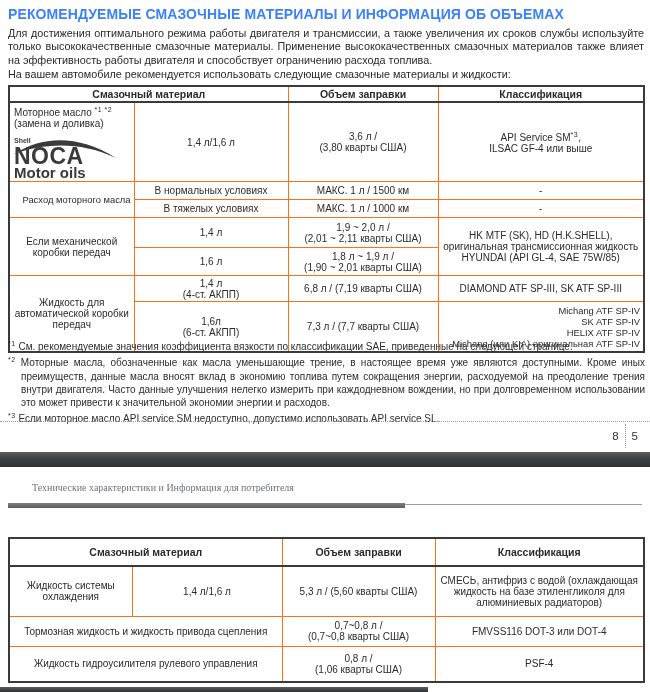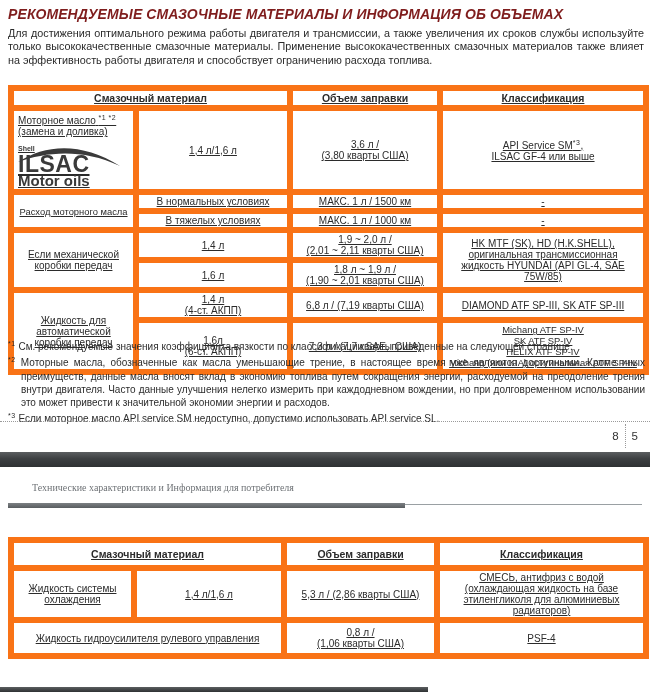--- a/index.html
+++ b/index.html
@@ -4,34 +4,34 @@
 <style>
   * { margin:0; padding:0; box-sizing:border-box; }
   html,body { width:650px; height:692px; }
   body {
     font-family:"Liberation Sans", sans-serif;
     background:#ffffff; color:#262626; position:relative; overflow:hidden;
   }
   #page { position:absolute; inset:0; background:#fff; }
 
   .title { position:absolute; top:6px; left:8px; width:636px;
-    font-size:14px; font-weight:bold; color:#7f1d1d; letter-spacing:0.1px;font-style:italic; }
+    font-size:14px; font-weight:bold; color:#3b82f6; letter-spacing:0.1px; }
 
   .intro  { position:absolute; top:27px; left:8px; width:636px;
     font-size:10.8px; line-height:13.4px; text-align:justify; color:#2a2a2a; }
   .intro2 { position:absolute; top:68px; left:8px; width:636px;
     font-size:10.8px; color:#2a2a2a; }
 
   table { border-collapse:collapse; table-layout:fixed; background:#fff; }
   #table1 { position:absolute; top:85px;  left:8px; width:635px; border:2px solid #3a3a3a; }
   #table2 { position:absolute; top:537px; left:8px; width:635px; border:2px solid #3a3a3a; }
-  th, td { border:6px solid #f97316; font-size:10px; text-align:center;
-    vertical-align:middle; padding:1px 3px; color:#2b2b2b;text-decoration:underline; }
+  th, td { border:1px solid #f97316; font-size:10px; text-align:center;
+    vertical-align:middle; padding:1px 3px; color:#2b2b2b; }
   thead th { font-size:10.5px; font-weight:bold; border-bottom:2px solid #3a3a3a; }
-  .nw { white-space:nowrap; }
+  .nw { white-space:nowrap;text-align:right; }
   .small { font-size:9.4px; }
   .blk { display:block; }
   sup.mark { font-size:7px; vertical-align:super; letter-spacing:0.5px; }
 
   
   .oil-label { text-align:left; vertical-align:top; padding:3px 4px; }
   .helix { margin-top:8px; position:relative; width:104px; color:#3a3a3a; }
   .helix-brand { font-size:7px; font-weight:bold; line-height:8px; }
   .helix-name  { font-size:23px; font-weight:bold; letter-spacing:0.5px; line-height:22px; }
   .helix-sub   { font-size:15px; font-weight:bold; line-height:11px; }
@@ -60,20 +60,21 @@
   .bar-bottom { position:absolute; top:687px; left:0; width:428px; height:5px;
     background:linear-gradient(to bottom,#5b5e60,#2e3133); }
 </style>
 </head>
 <body>
 
 <div id="page">
 
   <div class="title">РЕКОМЕНДУЕМЫЕ СМАЗОЧНЫЕ МАТЕРИАЛЫ И ИНФОРМАЦИЯ ОБ ОБЪЕМАХ</div>
   <div class="intro">Для достижения оптимального режима работы двигателя и трансмиссии, а также увеличения их сроков службы используйте только высококачественные смазочные материалы. Применение высококачественных смазочных материалов также влияет на эффективность работы двигателя и способствует ограничению расхода топлива.</div>
+  <div class="intro2">На вашем автомобиле рекомендуется использовать следующие смазочные материалы и жидкости:</div>
 
   <table id="table1">
     <colgroup>
       <col style="width:125px">
         <col style="width:154px">
         <col style="width:150px">
         <col style="width:206px">
     </colgroup>
     <thead>
       <tr style="height:16px">
@@ -83,21 +84,21 @@
       </tr>
     </thead>
     <tbody>
       <tr style="height:70px">
         <td class="oil-label">
           <span>Моторное масло</span>
           <sup class="mark">*1 *2</sup><br>
           <span>(замена и доливка)</span>
           <div class="helix">
             <div class="helix-brand">Shell</div>
-            <div class="helix-name">ILSAC</div>
+            <div class="helix-name">NOCA</div>
             <svg class="helix-swoosh" viewBox="0 0 104 24" xmlns="http://www.w3.org/2000/svg">
               <path d="M0 15 C 28 -3, 64 -5, 102 19 C 64 1, 28 5, 0 15 Z" fill="#3a3a3a"></path>
             </svg>
             <div class="helix-sub">Motor oils</div>
           </div>
         </td>
         <td>1,4 л/1,6 л</td>
         <td>
           <span class="blk">3,6 л /</span>
           <span class="blk">(3,80 кварты США)</span>
@@ -189,22 +190,30 @@
       <tr style="height:28px">
         <th colspan="2">Смазочный материал</th>
         <th>Объем заправки</th>
         <th>Классификация</th>
       </tr>
     </thead>
     <tbody>
       <tr style="height:50px">
         <td>Жидкость системы охлаждения</td>
         <td>1,4 л/1,6 л</td>
-        <td>5,3 л / (2,86 кварты США)</td>
+        <td>5,3 л / (5,60 кварты США)</td>
         <td>СМЕСЬ, антифриз с водой (охлаждающая жидкость на базе этиленгликоля для алюминиевых радиаторов)</td>
+      </tr>
+      <tr style="height:30px">
+        <td colspan="2">Тормозная жидкость и жидкость привода сцепления</td>
+        <td>
+          <span class="blk">0,7~0,8 л /</span>
+          <span class="blk">(0,7~0,8 кварты США)</span>
+        </td>
+        <td>FMVSS116 DOT-3 или DOT-4</td>
       </tr>
       <tr style="height:36px">
         <td colspan="2">Жидкость гидроусилителя рулевого управления</td>
         <td>
           <span class="blk">0,8 л /</span>
           <span class="blk">(1,06 кварты США)</span>
         </td>
         <td>PSF-4</td>
       </tr>
     </tbody>

